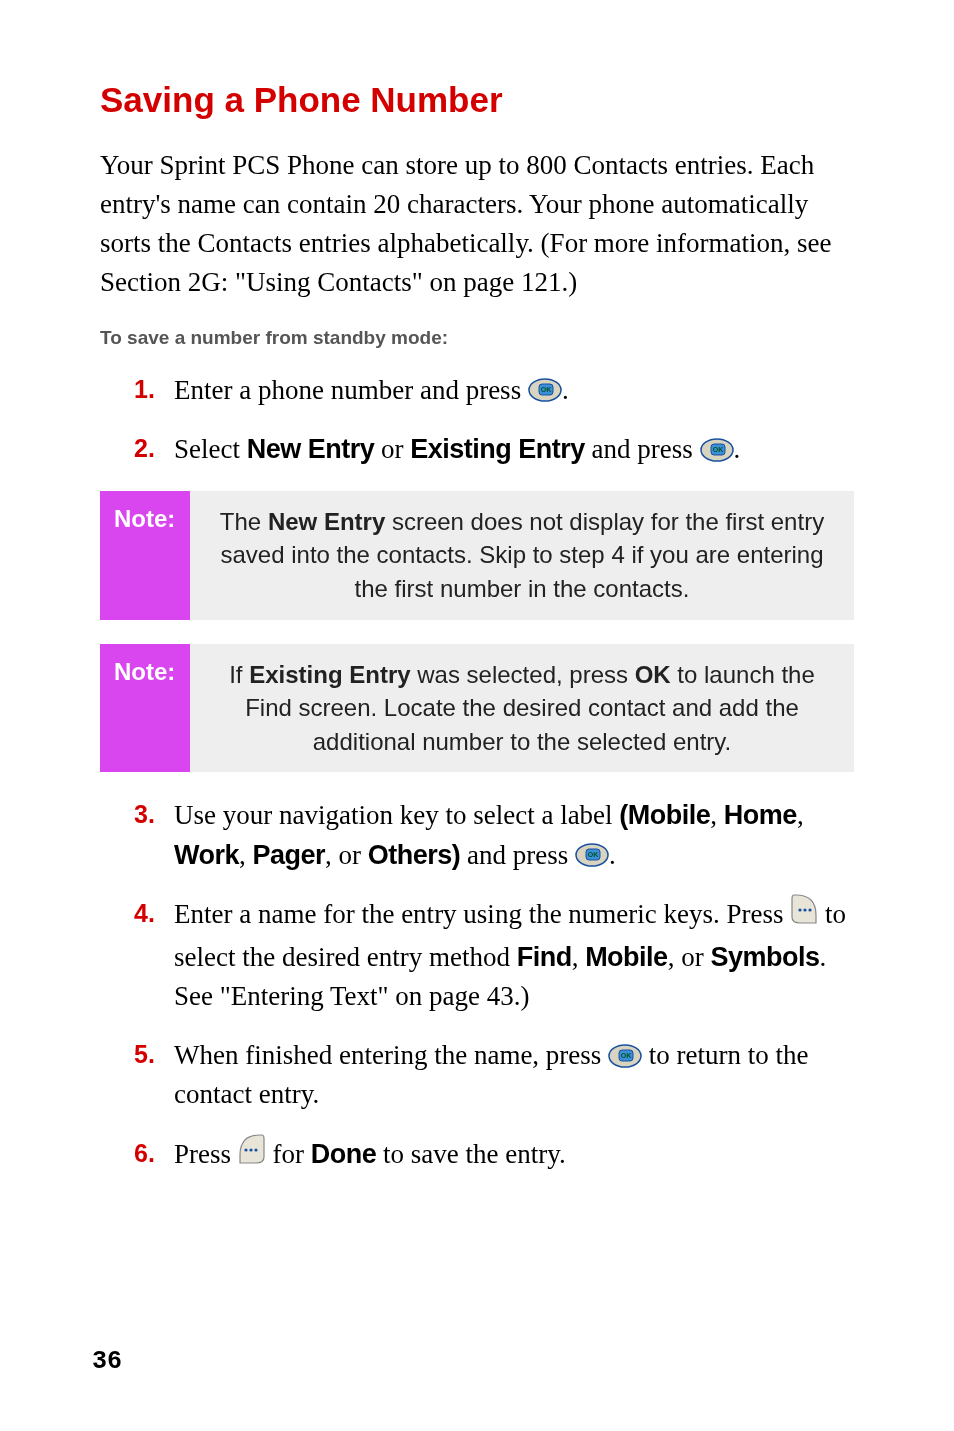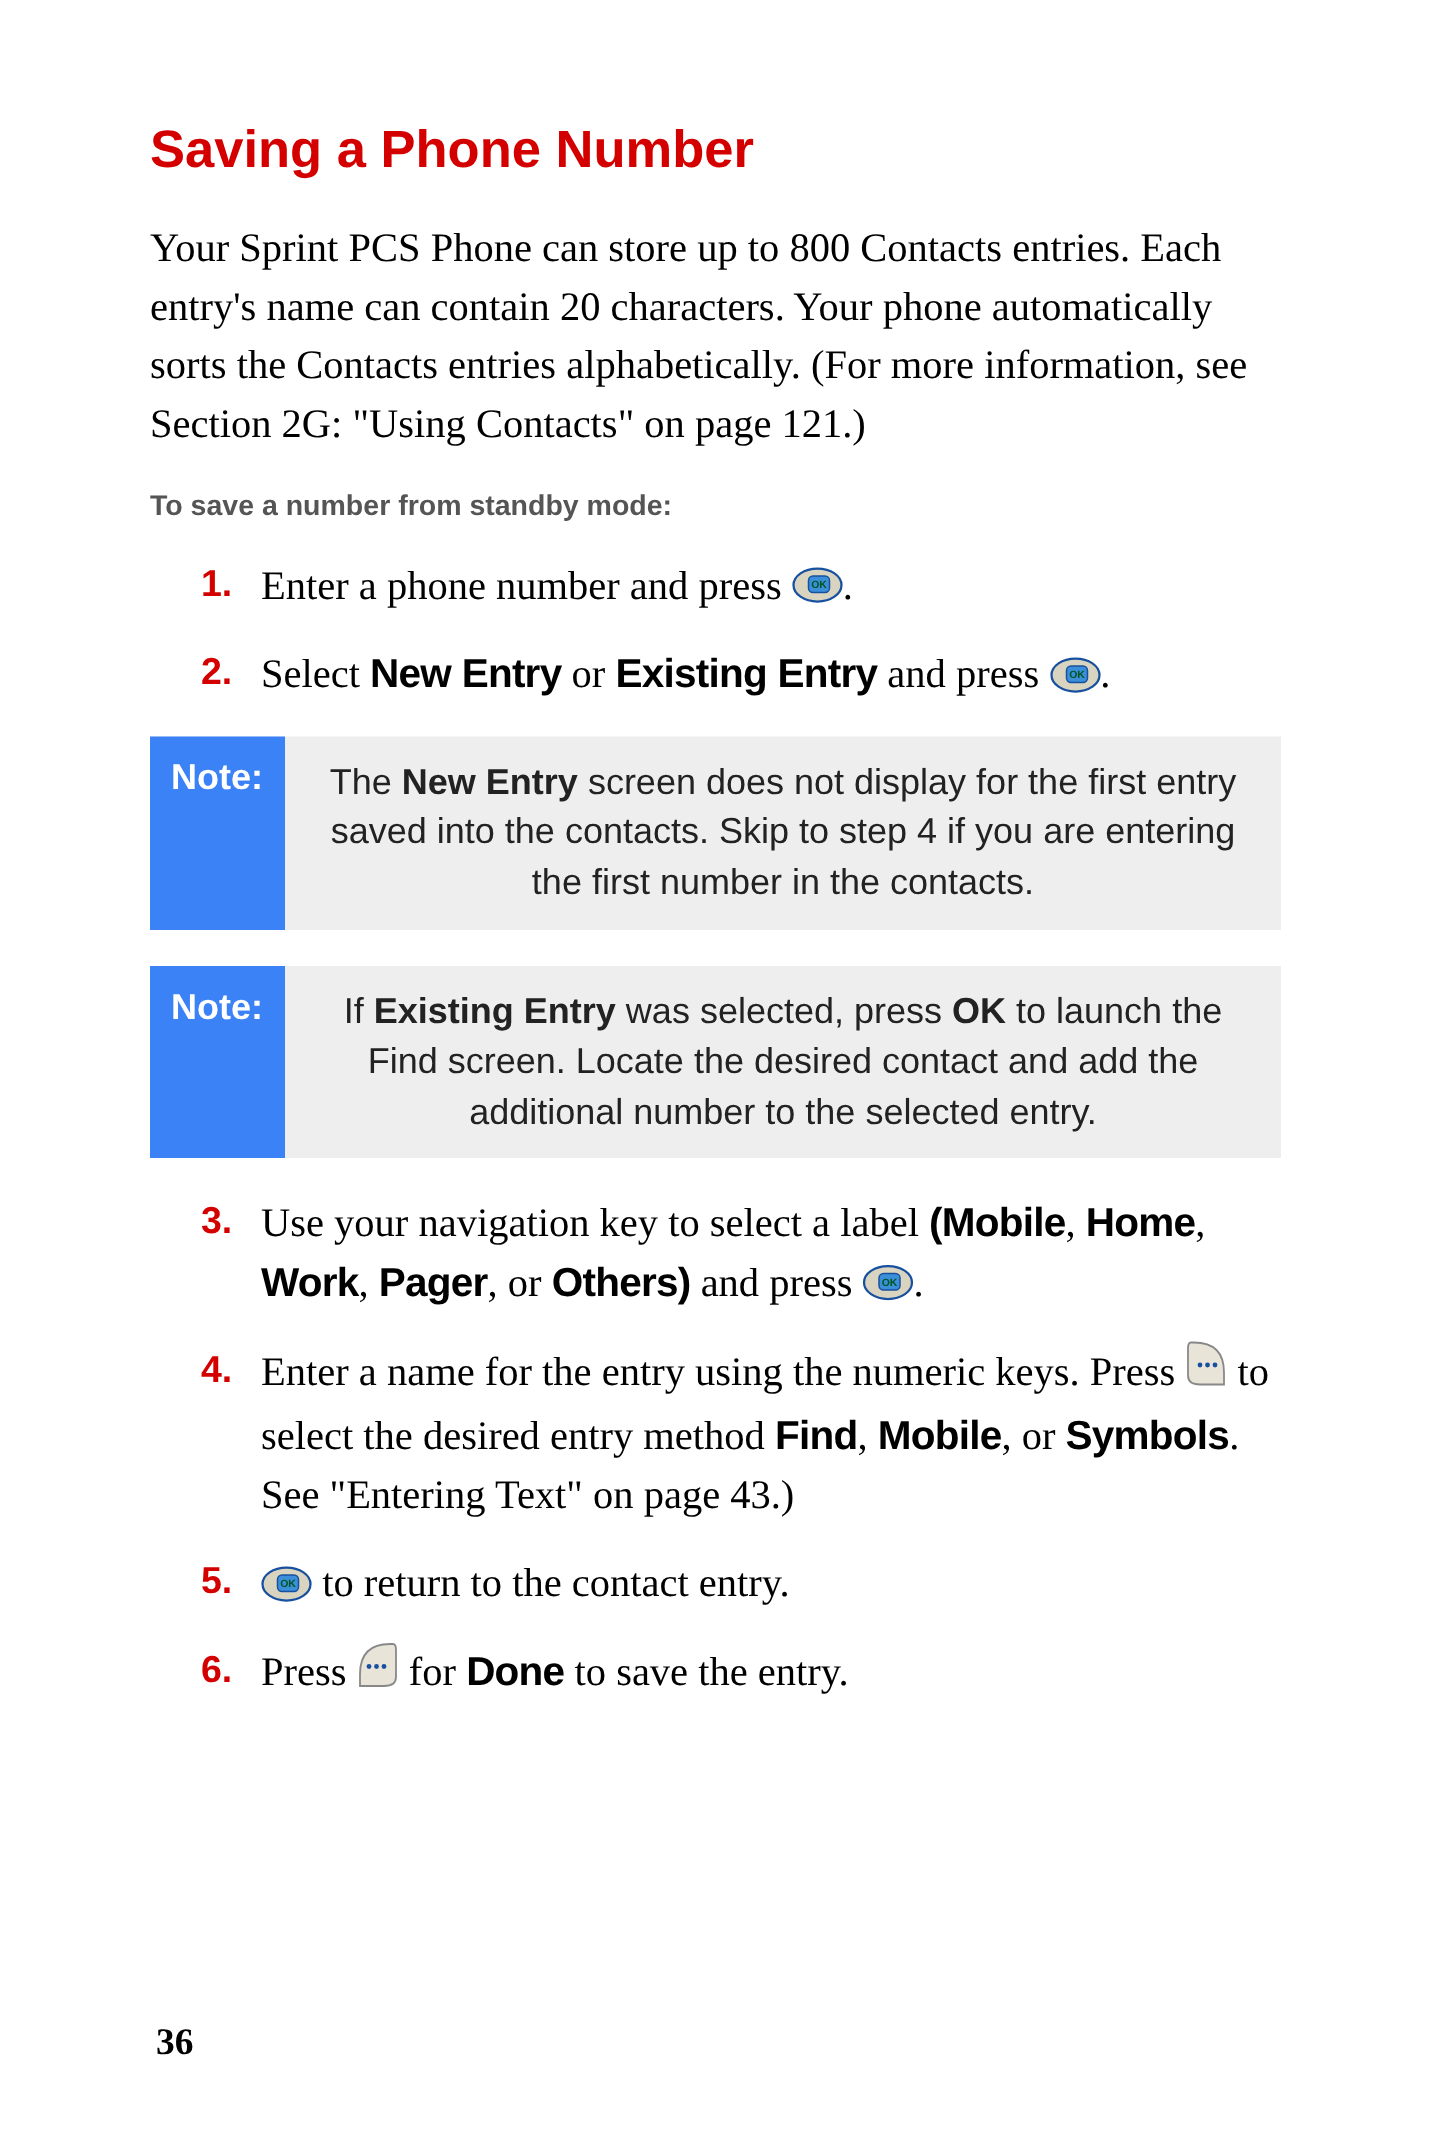--- a/index.html
+++ b/index.html
@@ -57,21 +57,21 @@
     font-weight: bold;
     letter-spacing: -0.5px;
   }
   .note-box {
     display: flex;
     background: #eee;
     margin-bottom: 24px;
     margin-top: 4px;
   }
   .note-label {
-    background: #3b82f6;
+    background: #d946ef;
     color: #fff;
     font-family: 'Helvetica Neue', Arial, sans-serif;
     font-weight: bold;
     font-size: 24px;
     padding: 14px 14px;
     min-width: 90px;
     flex-shrink: 0;
   }
   .note-content {
     font-family: 'Helvetica Neue', Arial, sans-serif;
@@ -93,24 +93,24 @@
   .ok-button svg { display: block; }
   .soft-key {
     display: inline-block;
     vertical-align: middle;
     position: relative;
     top: -2px;
   }
   .footer {
     position: absolute;
     bottom: 55px;
-    left: 104px;
+    left: 92px;
     right: 100px;
     display: flex;
-    font-family: Liberation Serif, serif;
+    font-family: Liberation Mono, monospace;
     font-weight: bold;
     font-size: 25px;
   }
   .footer .page { width: 140px; }
   .footer .section { flex: 1; text-align: center; }
 </style>
 </head>
 <body>
 
 <h2 class="heading">Saving a Phone Number</h2>
@@ -165,21 +165,21 @@
     <span class="num">4.</span>
     <span>Enter a name for the entry using the numeric keys. Press </span><span class="soft-key"><svg width="28" height="32" viewBox="0 0 28 32">
           <path d="M 4 2 Q 2 2 2 6 L 2 24 Q 2 30 10 30 L 26 30 L 26 22 Q 26 2 6 2 Z" fill="#e8e4d8" stroke="#888" stroke-width="1.2"></path>
           <circle cx="10" cy="17" r="1.6" fill="#1850a0"></circle>
           <circle cx="15" cy="17" r="1.6" fill="#1850a0"></circle>
           <circle cx="20" cy="17" r="1.6" fill="#1850a0"></circle>
         </svg></span><span> to select the desired entry method </span><span class="cond-bold">Find</span><span>, </span><span class="cond-bold">Mobile</span><span>, or </span><span class="cond-bold">Symbols</span><span>. See "Entering Text" on page 43.)</span>
   </li>
   <li>
     <span class="num">5.</span>
-    <span class="ok-button"><svg width="34" height="24" viewBox="0 0 34 24">
+    <span>When finished entering the name, press </span><span class="ok-button"><svg width="34" height="24" viewBox="0 0 34 24">
           <ellipse cx="17" cy="12" rx="16" ry="11" fill="#d8d4c0" stroke="#1850a0" stroke-width="1.5"></ellipse>
           <rect x="11" y="6" width="14" height="11" rx="3" fill="#3a8fd8" stroke="#1850a0" stroke-width="1"></rect>
           <text x="18" y="14" font-family="Arial" font-size="7" fill="#052" text-anchor="middle" font-weight="bold">OK</text>
         </svg></span><span> to return to the contact entry.</span>
   </li>
   <li>
     <span class="num">6.</span>
     <span>Press </span><span class="soft-key"><svg width="28" height="32" viewBox="0 0 28 32">
           <path d="M 24 2 Q 26 2 26 6 L 26 24 Q 26 30 18 30 L 2 30 L 2 22 Q 2 2 22 2 Z" fill="#e8e4d8" stroke="#888" stroke-width="1.2"></path>
           <circle cx="8" cy="17" r="1.6" fill="#1850a0"></circle>

